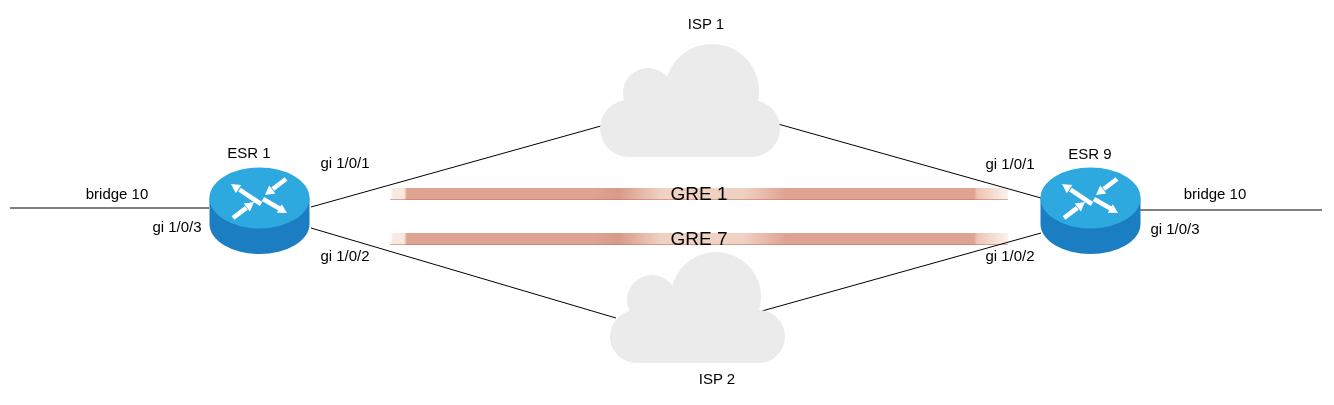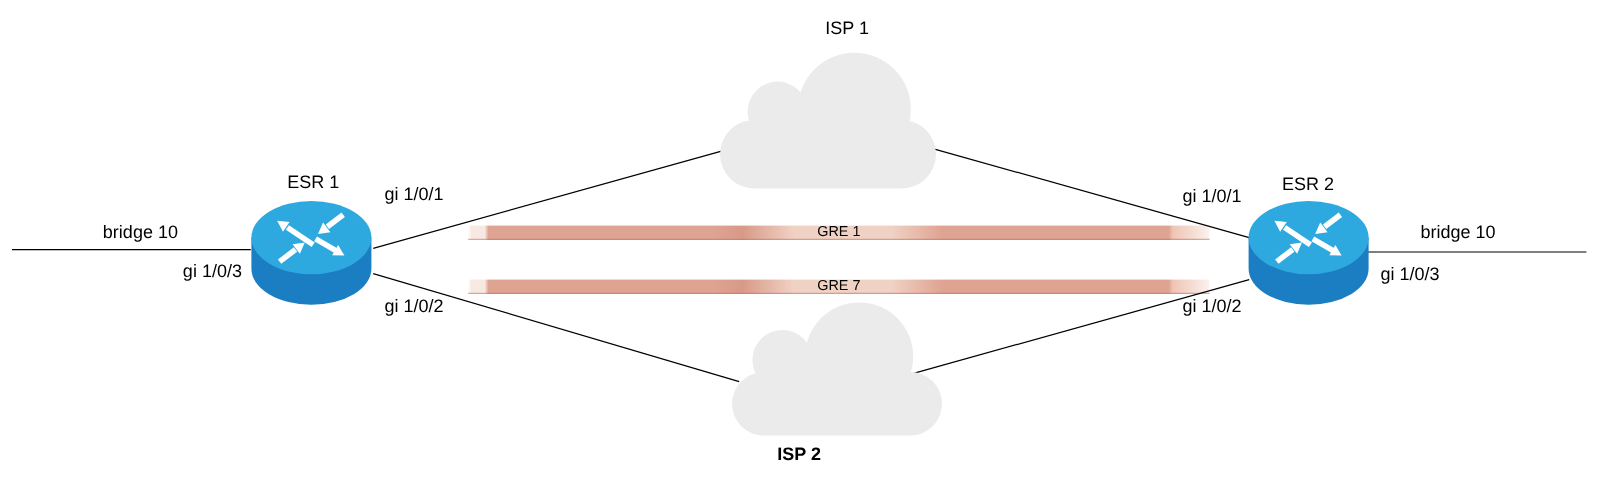--- a/index.html
+++ b/index.html
@@ -20,21 +20,21 @@
   svg.layer{position:absolute;left:0;top:0;z-index:1;pointer-events:none;}
   .link{stroke:var(--line);stroke-width:1;fill:none;}
   .cloud-shape{fill:var(--cloud);stroke:none;}
   .router-body{fill:var(--router-body);}
   .router-top{fill:var(--router-top);}
   .router-arrow{stroke:#ffffff;stroke-width:4.6;}
   .router-head{fill:#ffffff;stroke:none;}
   .gre{
     position:absolute;z-index:0;left:390px;width:618px;height:11px;
     display:flex;align-items:center;justify-content:center;
-    font-size:12px;line-height:13px;color:var(--text);
+    font-size:19px;line-height:13px;color:var(--text);
     background:linear-gradient(90deg,
       rgba(255,255,255,0) 0px,
       rgba(247,228,221,0.85) 3px,
       rgba(247,228,221,0.85) 14px,
       var(--tunnel) 17px,
       var(--tunnel) 33%,
       var(--tunnel-dark) 37%,
       var(--tunnel-light) 44%,
       var(--tunnel-light) 57%,
       var(--tunnel) 64%,
@@ -43,24 +43,24 @@
       #f4dbd0 97.5%,
       rgba(246,226,219,0.45) 100%);
     border-bottom:1px solid rgba(197,112,92,0.55);
   }
   #gre1{top:188px;}
   #gre2{top:233px;}
   .lbl{
     position:absolute;z-index:2;transform:translateX(-50%);
     font-size:15px;line-height:15px;white-space:nowrap;color:var(--text);
   }
-  #lbl-esr1{left:261px;top:145px;text-align:center;}
+  #lbl-esr1{left:249px;top:145px;text-align:center;}
   #lbl-esr2{left:1090px;top:146px;}
   #lbl-isp1{left:706px;top:16px;}
-  #lbl-isp2{left:666px;top:371px;font-weight:bold;}
+  #lbl-isp2{left:717px;top:371px;}
   #lbl-bridge-l{left:117px;top:186px;}
   #lbl-gi103-l{left:177px;top:219px;}
   #lbl-gi101-l{left:345px;top:155px;}
   #lbl-gi102-l{left:345px;top:248px;}
   #lbl-gi101-r{left:1010px;top:156px;}
   #lbl-gi102-r{left:1010px;top:248px;}
   #lbl-gi103-r{left:1175px;top:221px;}
   #lbl-bridge-r{left:1215px;top:186px;}
 </style>
 </head>
@@ -109,21 +109,21 @@
       <circle class="cloud-shape" cx="652" cy="300" r="25"></circle>
       <circle class="cloud-shape" cx="716" cy="297" r="45"></circle>
       <rect class="cloud-shape" x="610" y="310" width="175" height="53" rx="26.5"></rect>
     </g>
 
     <use href="#router-shape" x="209" y="167"></use>
     <use href="#router-shape" x="1040" y="167"></use>
   </svg>
 
   <div class="lbl" id="lbl-esr1">ESR 1</div>
-  <div class="lbl" id="lbl-esr2">ESR 2</div>
+  <div class="lbl" id="lbl-esr2">ESR 9</div>
   <div class="lbl" id="lbl-isp1">ISP 1</div>
   <div class="lbl" id="lbl-isp2">ISP 2</div>
   <div class="lbl" id="lbl-bridge-l">bridge 10</div>
   <div class="lbl" id="lbl-gi103-l">gi 1/0/3</div>
   <div class="lbl" id="lbl-gi101-l">gi 1/0/1</div>
   <div class="lbl" id="lbl-gi102-l">gi 1/0/2</div>
   <div class="lbl" id="lbl-gi101-r">gi 1/0/1</div>
   <div class="lbl" id="lbl-gi102-r">gi 1/0/2</div>
   <div class="lbl" id="lbl-gi103-r">gi 1/0/3</div>
   <div class="lbl" id="lbl-bridge-r">bridge 10</div>

